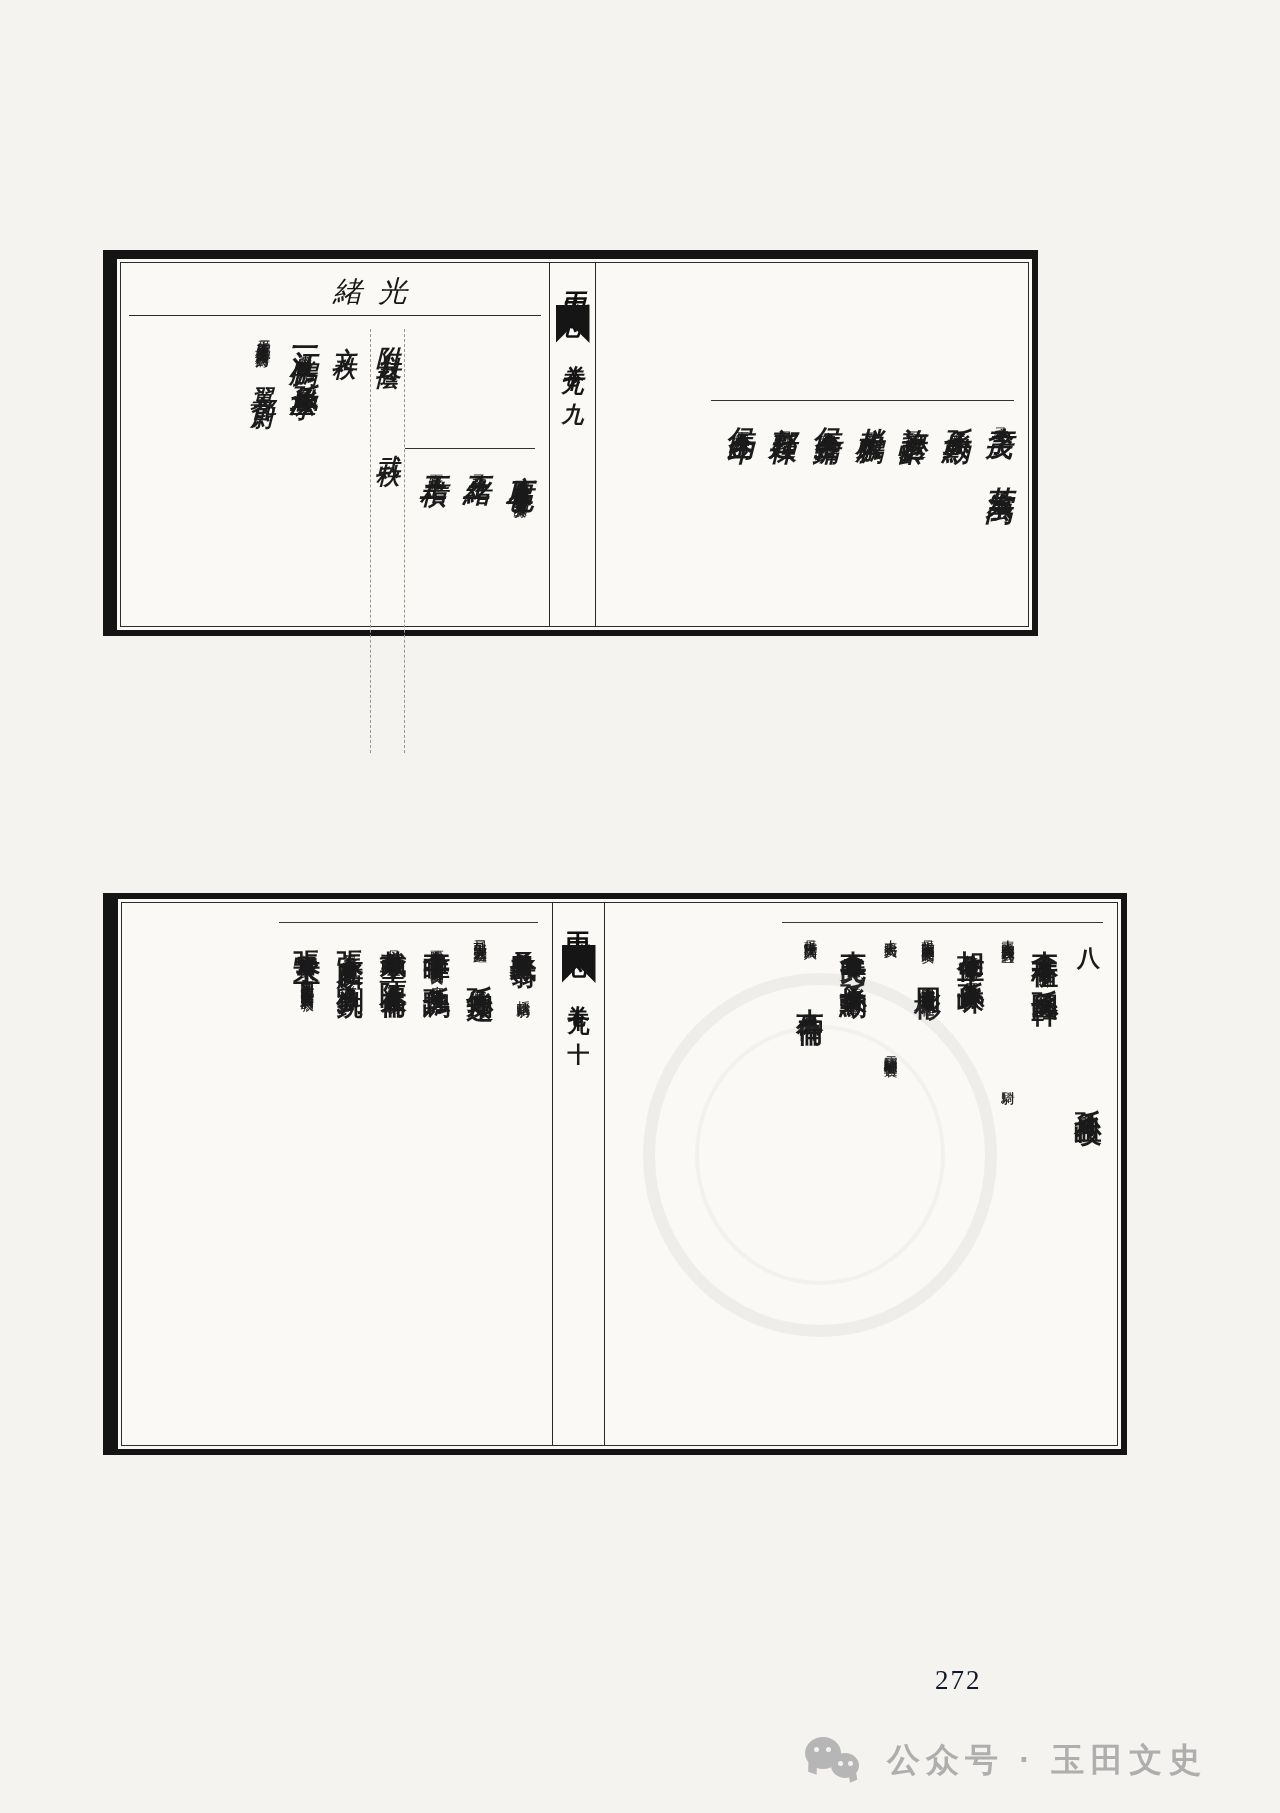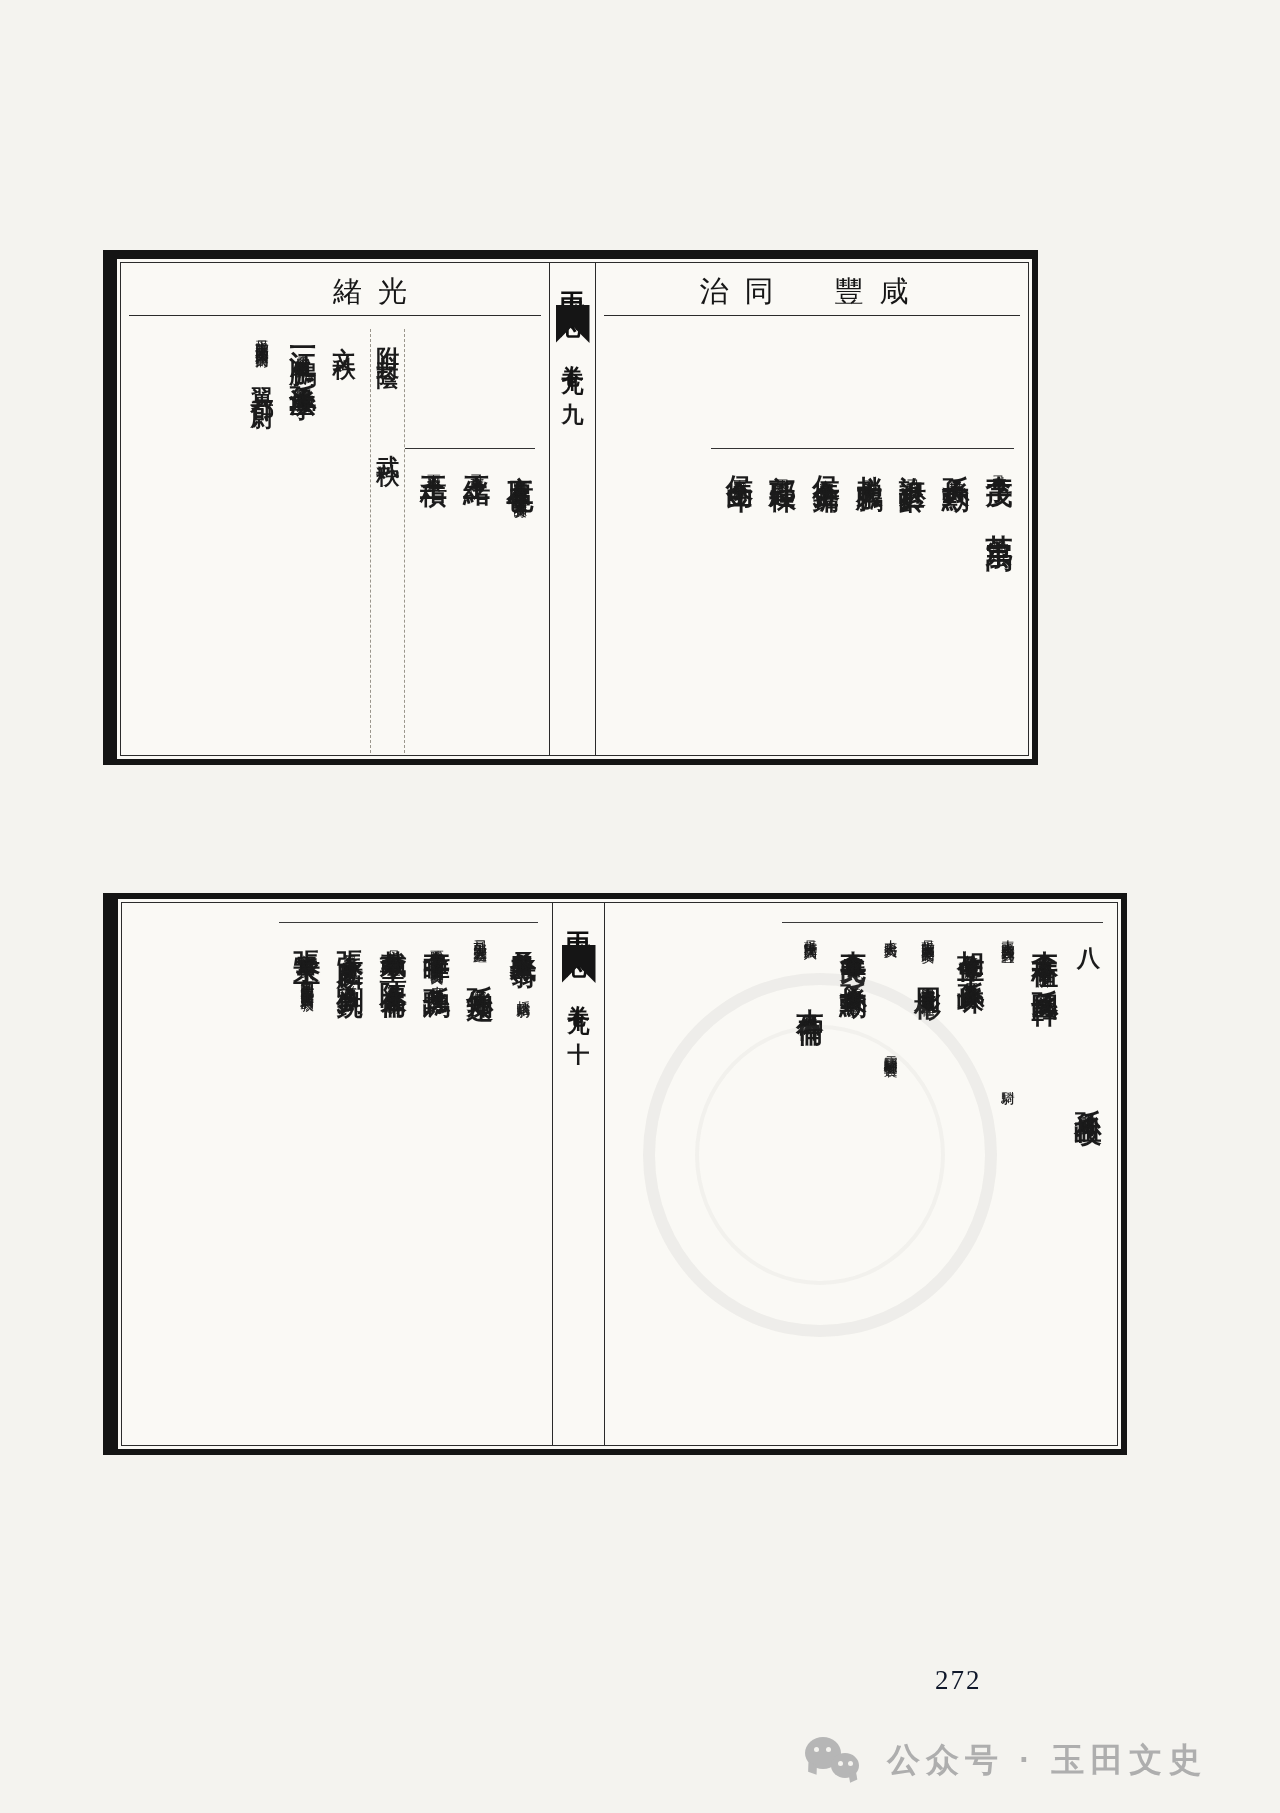--- a/index.html
+++ b/index.html
@@ -7,21 +7,21 @@
     width:1280px;height:1813px;position:relative;overflow:hidden;
     background:#f4f3ef;
     font-family:"Liberation Serif","DejaVu Serif",serif;
     color:#1d1d1d;
   }
   
   .block{
     position:absolute;background:#faf9f5;
     border:6px solid #141414;box-sizing:border-box;
   }
-  .block-a{left:103px;top:250px;width:935px;height:515px;border-left-width:14px;border-top-width:9px;}
+  .block-a{left:103px;top:250px;width:935px;height:386px;border-left-width:14px;border-top-width:9px;font-style:italic;}
   .block-b{left:103px;top:893px;width:1024px;height:562px;border-left-width:15px;}
   .inner{
     position:absolute;inset:3px;border:1.5px solid #2c2c2c;
     display:flex;flex-direction:row;
   }
   .page{position:relative;box-sizing:border-box;padding:5px 8px;}
   .page-l{flex:0 0 auto;}
   .page-r{flex:1 1 auto;}
   .block-a .page-l{width:428px;}
   .block-b .page-l{width:430px;}
@@ -132,21 +132,20 @@
           </div>
         </div>
     </div>
     <div class="spine">
       <div class="spine-title">玉田縣志</div>
       <div class="fishtail"></div>
       <div class="spine-chapter">卷十九</div>
       <div class="spine-folio">九</div>
     </div>
     <div class="page page-r">
-      <div class="era">治同　豐咸</div>
       <div class="groups">
           <div class="grp g-low">
             <div class="col"><span class="nm">李茂</span><span class="an">己亥科</span><span class="gp" style="inline-size: 46px;"></span><span class="nm">范宗禹</span><span class="an">捐千總</span></div>
             <div class="col"><span class="nm">孫大勳</span><span class="an">已亥科</span></div>
             <div class="col"><span class="nm">許退齡</span><span class="an">已亥科</span></div>
             <div class="col"><span class="nm">趙大鵬</span><span class="an">己亥族籍</span></div>
             <div class="col"><span class="nm">侯金鏞</span><span class="an">辛亥族籍安徽衛千總</span></div>
             <div class="col"><span class="nm">郭廷棟</span><span class="an">甲子科</span></div>
             <div class="col"><span class="nm">侯金印</span><span class="an">丁卯科旗籍補千總</span></div>
           </div>

